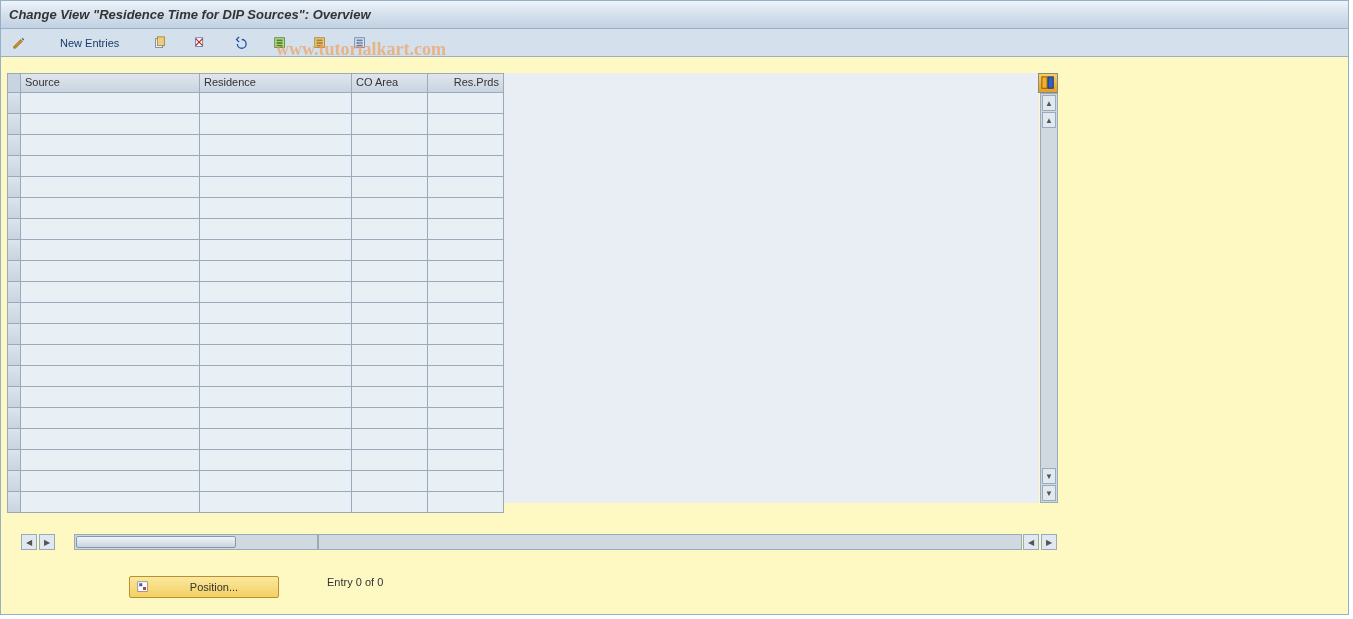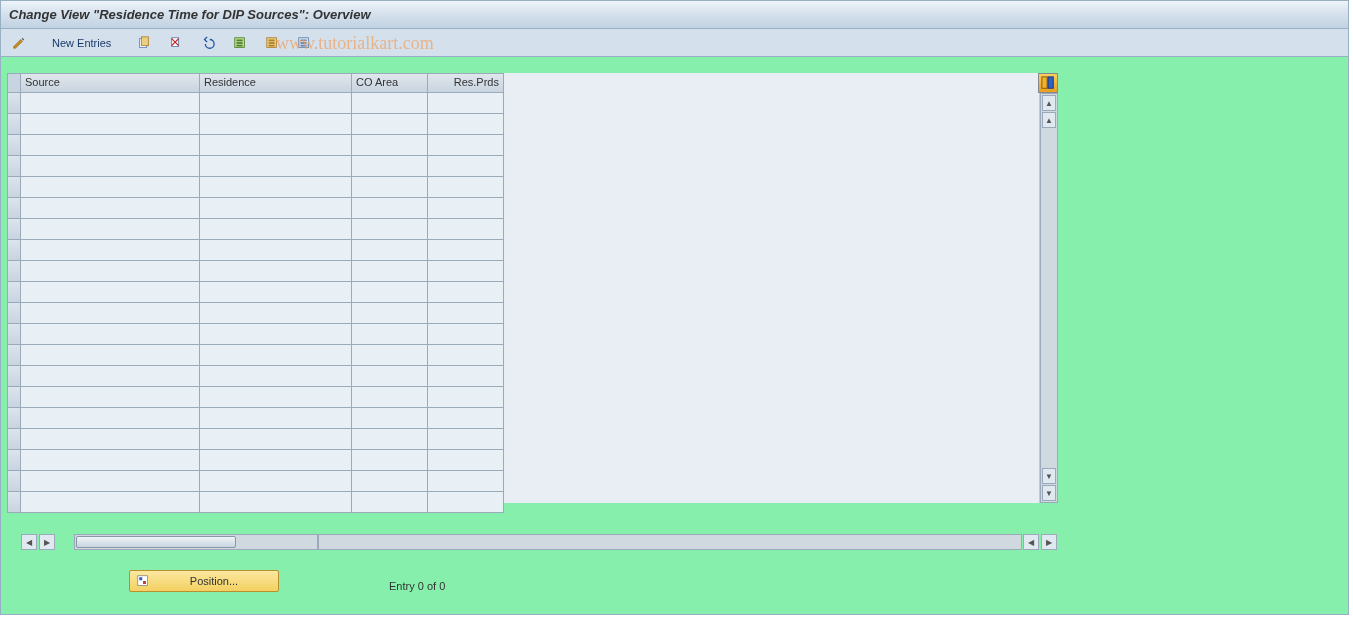--- a/index.html
+++ b/index.html
@@ -29,21 +29,21 @@
       font-style: italic;
       font-size: 13px;
       color: #333;
     }
     .toolbar {
       height: 28px;
       background: #d4e0ec;
       border-bottom: 1px solid #98b0c4;
       display: flex;
       align-items: center;
-      gap: 12px;
+      gap: 20px;
       padding: 0 8px;
       position: relative;
     }
     .tb-icon {
       width: 20px;
       height: 20px;
       display: inline-flex;
       align-items: center;
       justify-content: center;
       cursor: pointer;
@@ -57,31 +57,31 @@
       align-items: center;
       cursor: pointer;
       font-size: 11px;
       color: #1a3a6a;
       border: 1px solid transparent;
       border-radius: 2px;
     }
     .watermark {
       position: absolute;
       left: 275px;
-      top: 4px;
+      top: 10px;
       font-size: 18px;
-      font-weight: normal;
+      font-weight: bold;
       color: #f0a060;
       opacity: 0.7;
       font-family: Georgia, serif;
       pointer-events: none;
     }
     .content {
       padding: 16px 6px 6px 6px;
-      background: #86efac;
+      background: #fef9c3;
       position: relative;
       height: calc(100% - 56px);
     }
     .grid-wrapper {
       width: 1051px;
       height: 458px;
       position: relative;
     }
     .grid-header-row {
       display: flex;
@@ -190,47 +190,47 @@
     .hscroll-thumb{
       position:absolute;
       height:12px;top:1px;left:1px;
       background:linear-gradient(to bottom,#f0f4f8,#c8d4e0);
       border:1px solid #8898a8;
       border-radius:2px;
     }
     .hscroll-left{width:244px;margin-left:18px;}
     .footer{
       position:absolute;
-      bottom:22px;
+      bottom:10px;
       left:0;
       width:100%;
       height:28px;
       display:flex;
-      align-items:flex-end;
+      align-items:flex-start;
     }
     .position-btn{
       margin-left:128px;
       height:22px;
       width:150px;
       background:linear-gradient(to bottom,#fbe8a0,#f3d060);
       border:1px solid #b89030;
       border-radius:2px;
       display:flex;
       align-items:center;
       font-size:11px;
       cursor:pointer;
       color:#333;
       gap:6px;
       padding:0 6px;
     }
     .position-btn .icn{
       width:14px;height:14px;display:inline-flex;align-items:center;justify-content:center;
     }
     .entry-text{
-      margin-left:110px;
+      margin-left:48px;
       font-size:11px;
       color:#333;
     }
   </style>
 </head>
 <body>
 
 <div class="window">
 
   <div class="title-bar">

